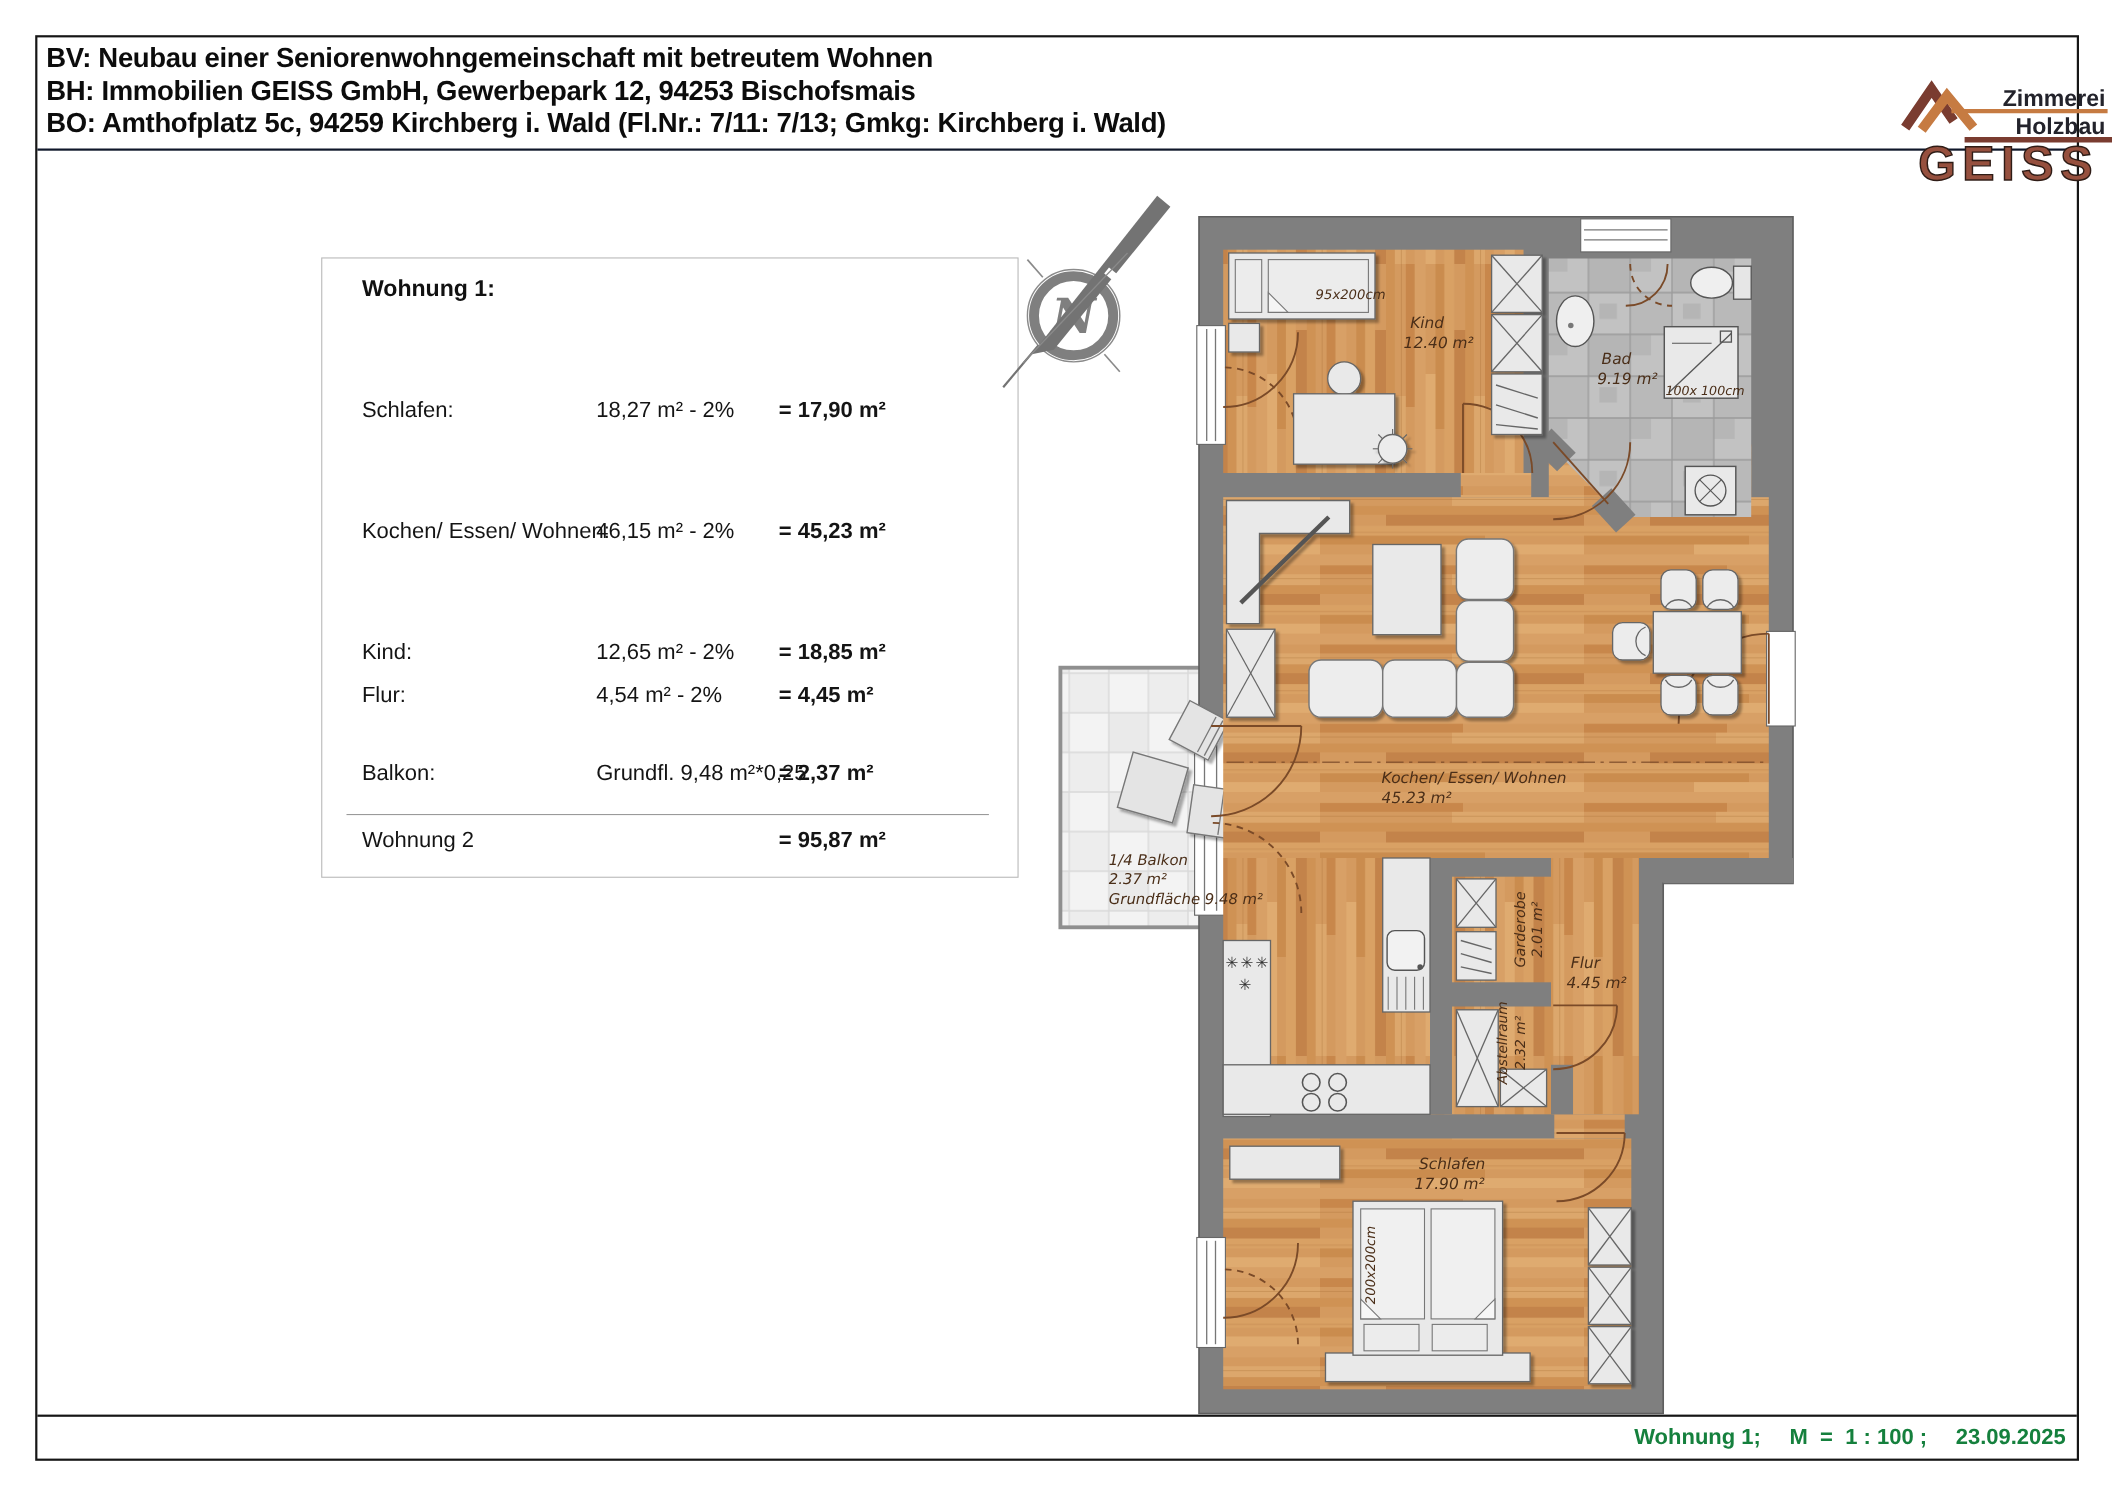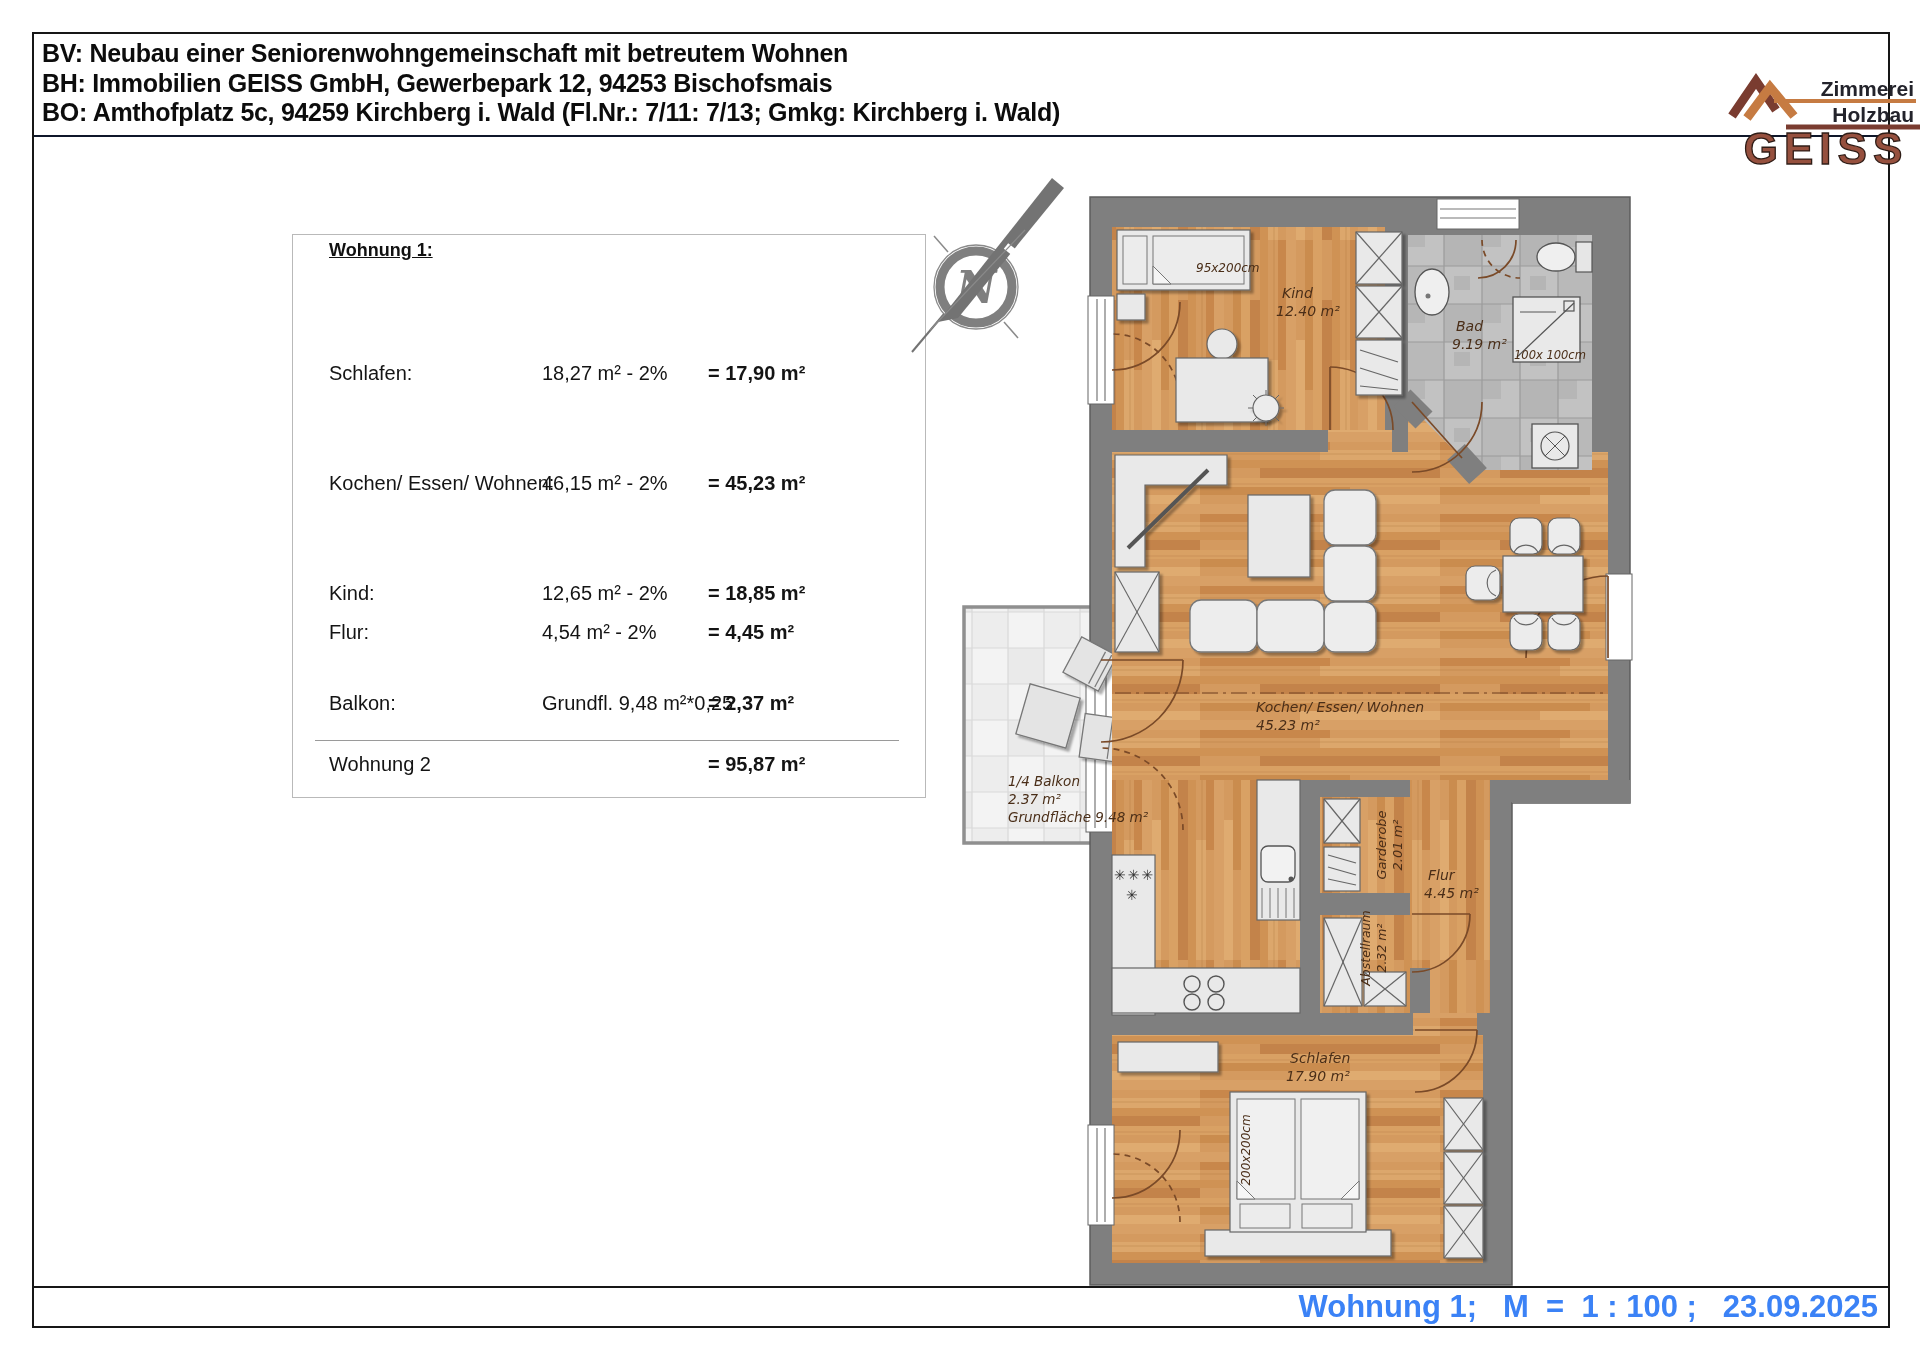--- a/index.html
+++ b/index.html
@@ -1,24 +1,24 @@
 <!DOCTYPE html>
 <html><head>
 <meta charset="utf-8">
 <style>
   html,body{margin:0;padding:0;background:#fff;}
   body{width:1920px;height:1357px;position:relative;font-family:"Liberation Sans",sans-serif;overflow:hidden;}
   .frame{position:absolute;left:32px;top:32px;width:1854px;height:1292px;border:2.5px solid #161616;background:#fff;}
   .header{position:absolute;left:0;top:0;right:0;height:103px;border-bottom:2px solid #0f172a;padding:5px 8px;box-sizing:border-box;}
   .header .hline{font-size:25px;font-weight:bold;color:#0c0c0c;line-height:29.5px;white-space:nowrap;letter-spacing:-0.3px;}
   .footerbar{position:absolute;left:0;right:0;bottom:0;height:38px;border-top:2px solid #161616;display:flex;align-items:center;justify-content:flex-end;padding-right:10px;gap:26px;}
-  .footerbar span{font-size:31px;font-weight:bold;color:#3b82f6;white-space:pre;}
+  .footerbar span{font-size:20px;font-weight:bold;color:#15803d;white-space:pre;}
   
   .atable{position:absolute;left:258px;top:200px;width:632px;height:562px;border:1.5px solid #b9b9b9;background:#fff;}
-  .atable .title{position:absolute;left:36px;top:5px;font-size:18px;font-weight:bold;text-decoration:underline;color:#111;}
+  .atable .title{position:absolute;left:36px;top:16px;font-size:21px;font-weight:bold;color:#111;}
   .t-row{position:absolute;left:36px;right:14px;height:26px;font-size:20px;color:#141414;}
   .t-row .lbl{position:absolute;left:0;top:0;}
   .t-row .calc{position:absolute;left:213px;top:0;}
   .t-row .res{position:absolute;left:379px;top:0;font-weight:bold;}
   .t-div{position:absolute;left:22px;right:26px;top:505px;border-top:1.5px solid #9a9a9a;}
   .t-total .res{font-weight:bold;text-align:right;}
   
   .logo{position:absolute;left:1688px;top:34px;width:202px;height:102px;}
   .planwrap{position:absolute;left:860px;top:140px;width:840px;height:1170px;}
   svg text{user-select:none;}

